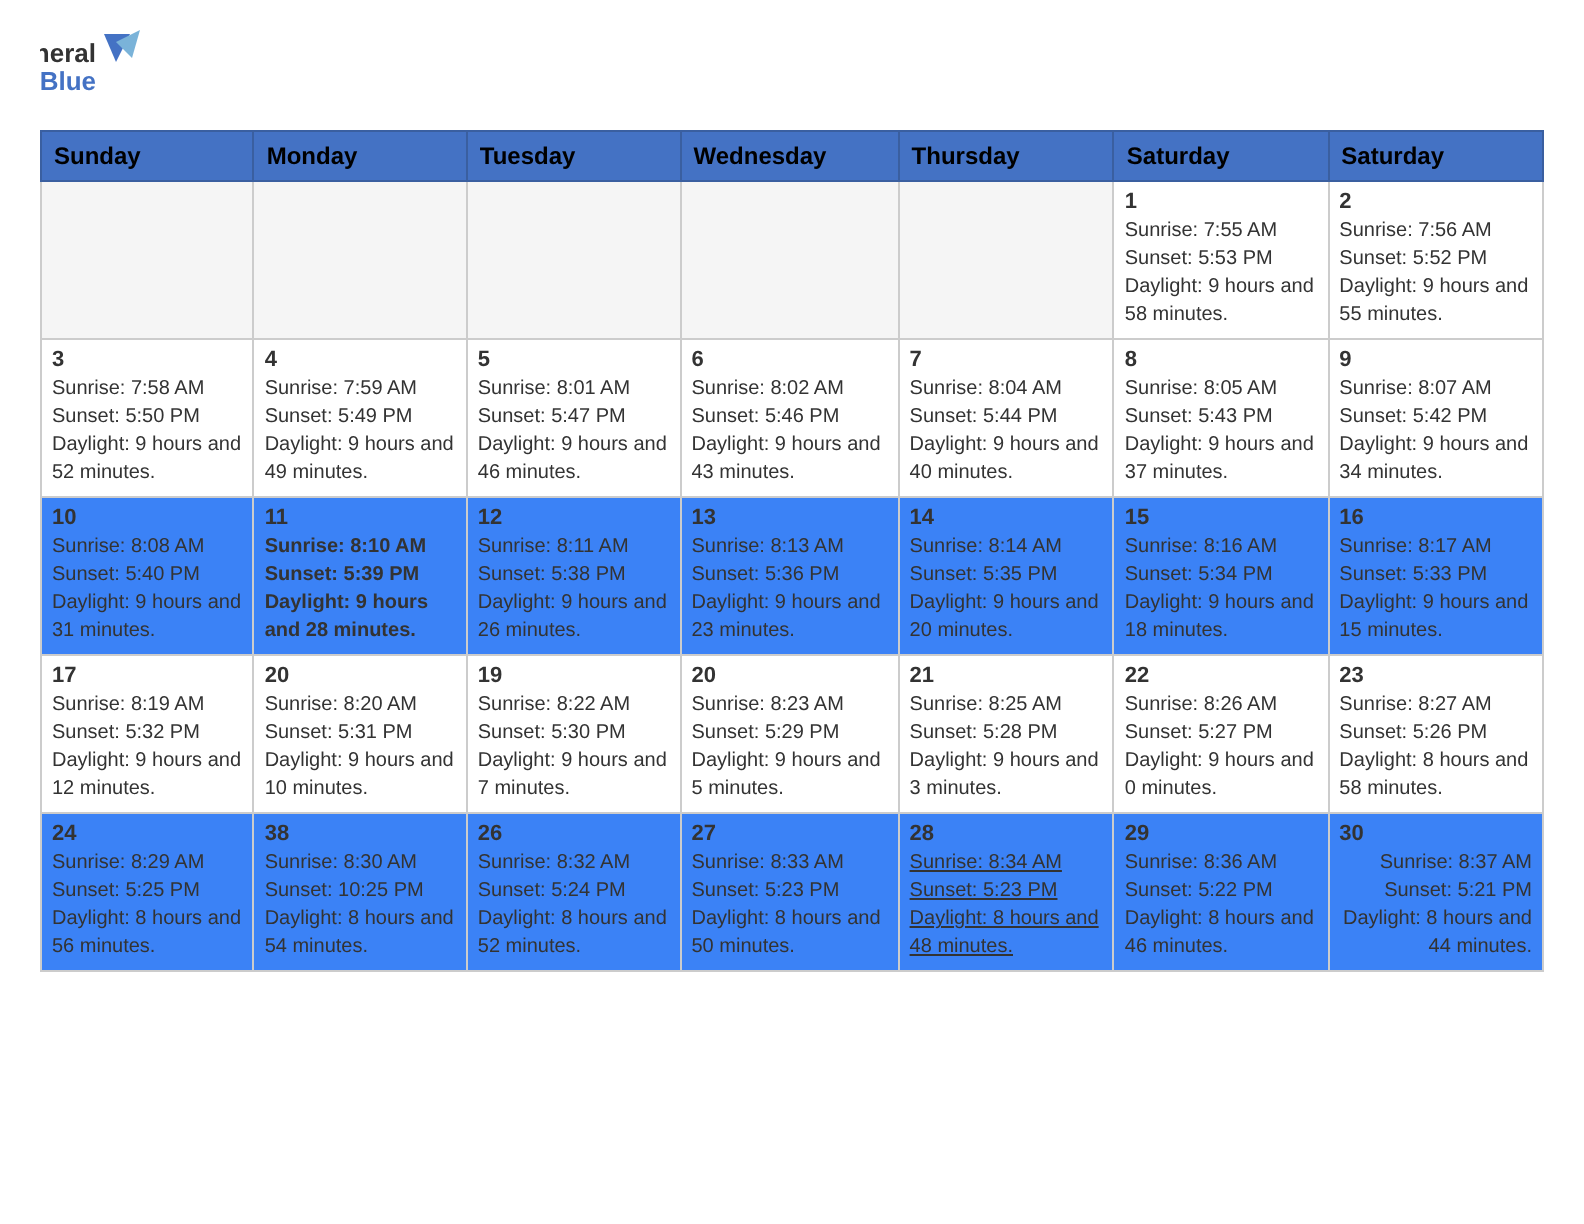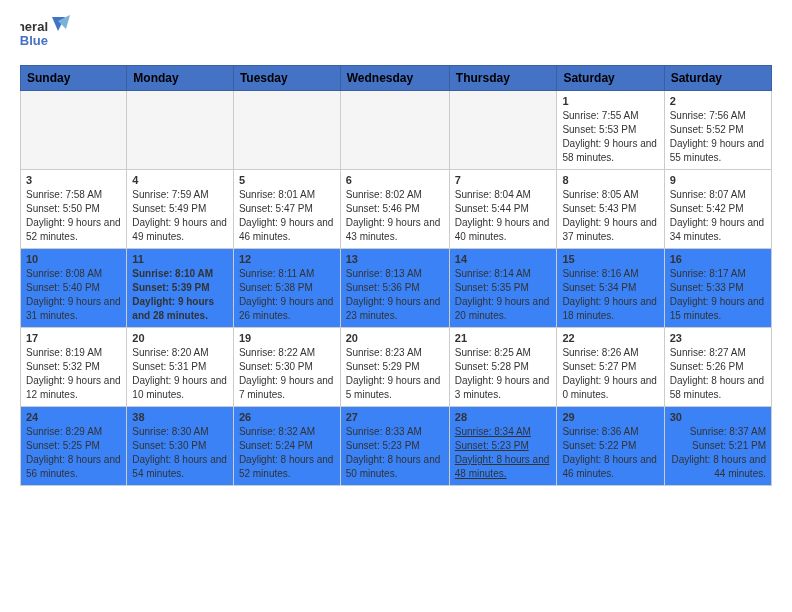--- a/index.html
+++ b/index.html
@@ -244,21 +244,21 @@
         <tr>
           <td class="shaded">
             <div class="day-number">24</div>
             <div class="day-info" style="white-space: pre-line;">Sunrise: 8:29 AM
 Sunset: 5:25 PM
 Daylight: 8 hours and 56 minutes.</div>
           </td>
           <td class="shaded">
             <div class="day-number">38</div>
             <div class="day-info" style="white-space: pre-line;">Sunrise: 8:30 AM
-Sunset: 5:30 PM
+Sunset: 10:25 PM
 Daylight: 8 hours and 54 minutes.</div>
           </td>
           <td class="shaded">
             <div class="day-number">26</div>
             <div class="day-info" style="white-space: pre-line;">Sunrise: 8:32 AM
 Sunset: 5:24 PM
 Daylight: 8 hours and 52 minutes.</div>
           </td>
           <td class="shaded">
             <div class="day-number">27</div>

